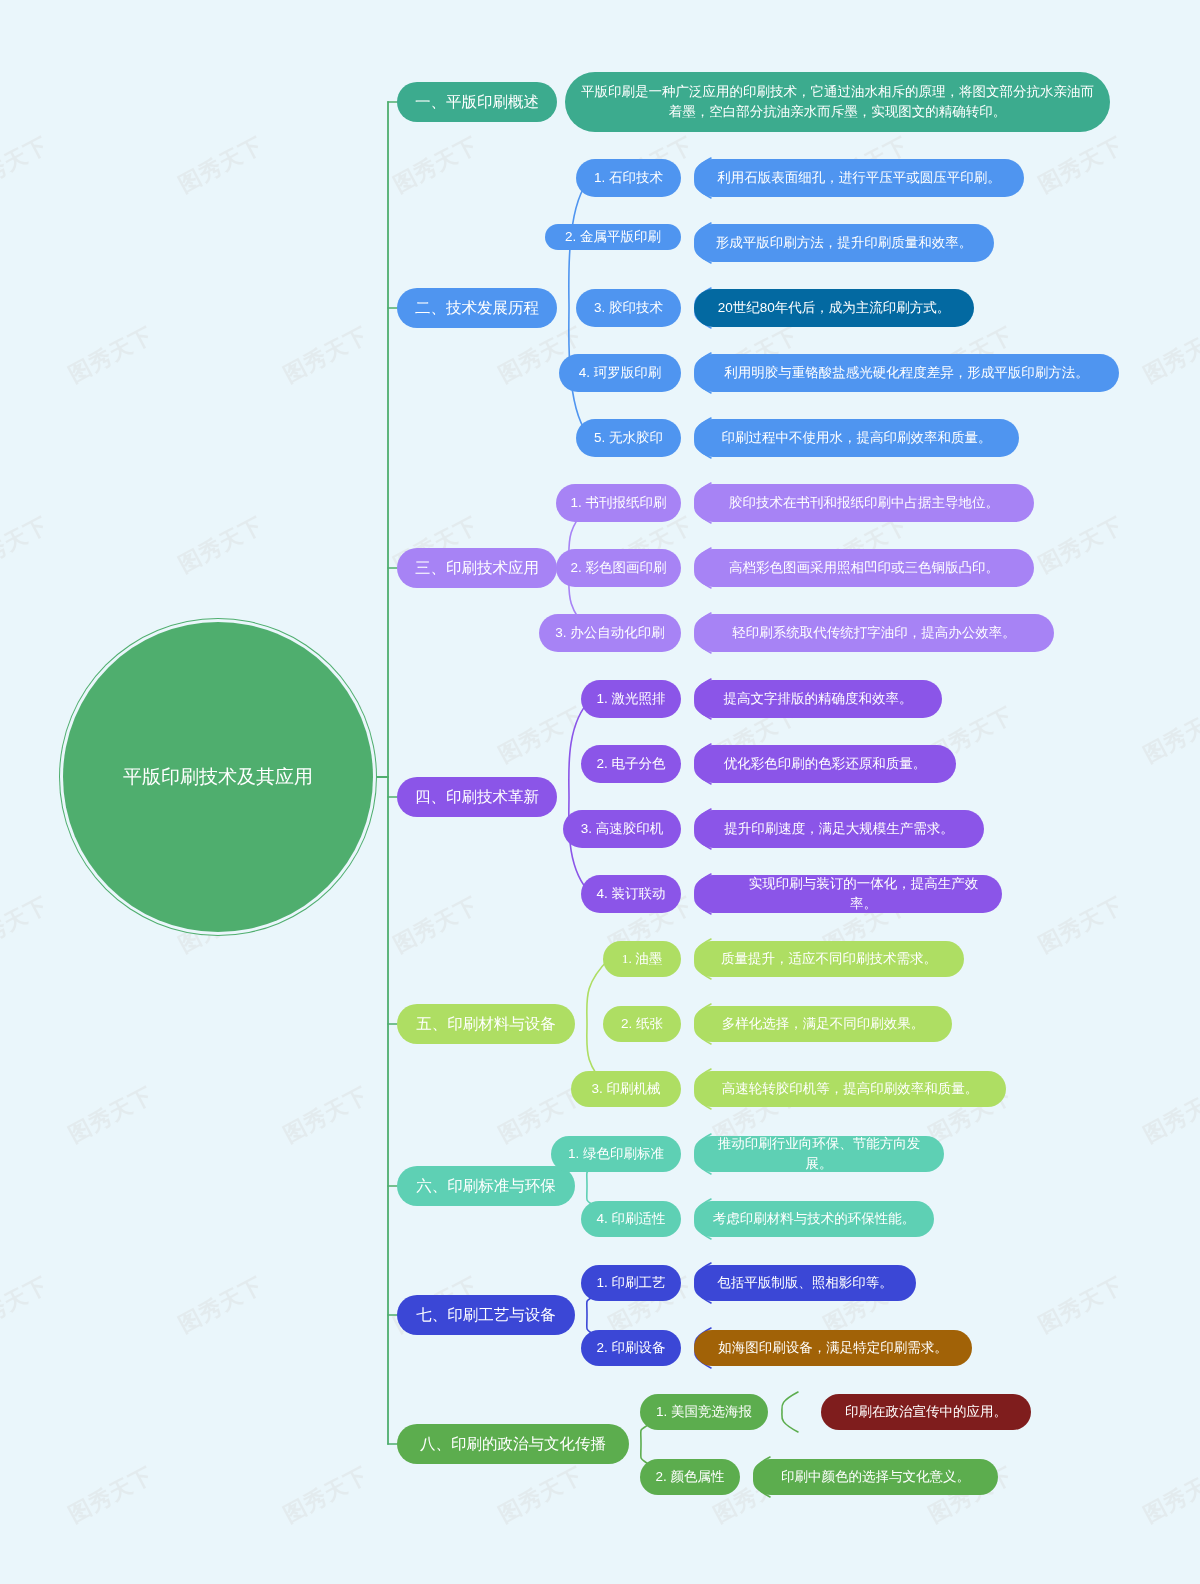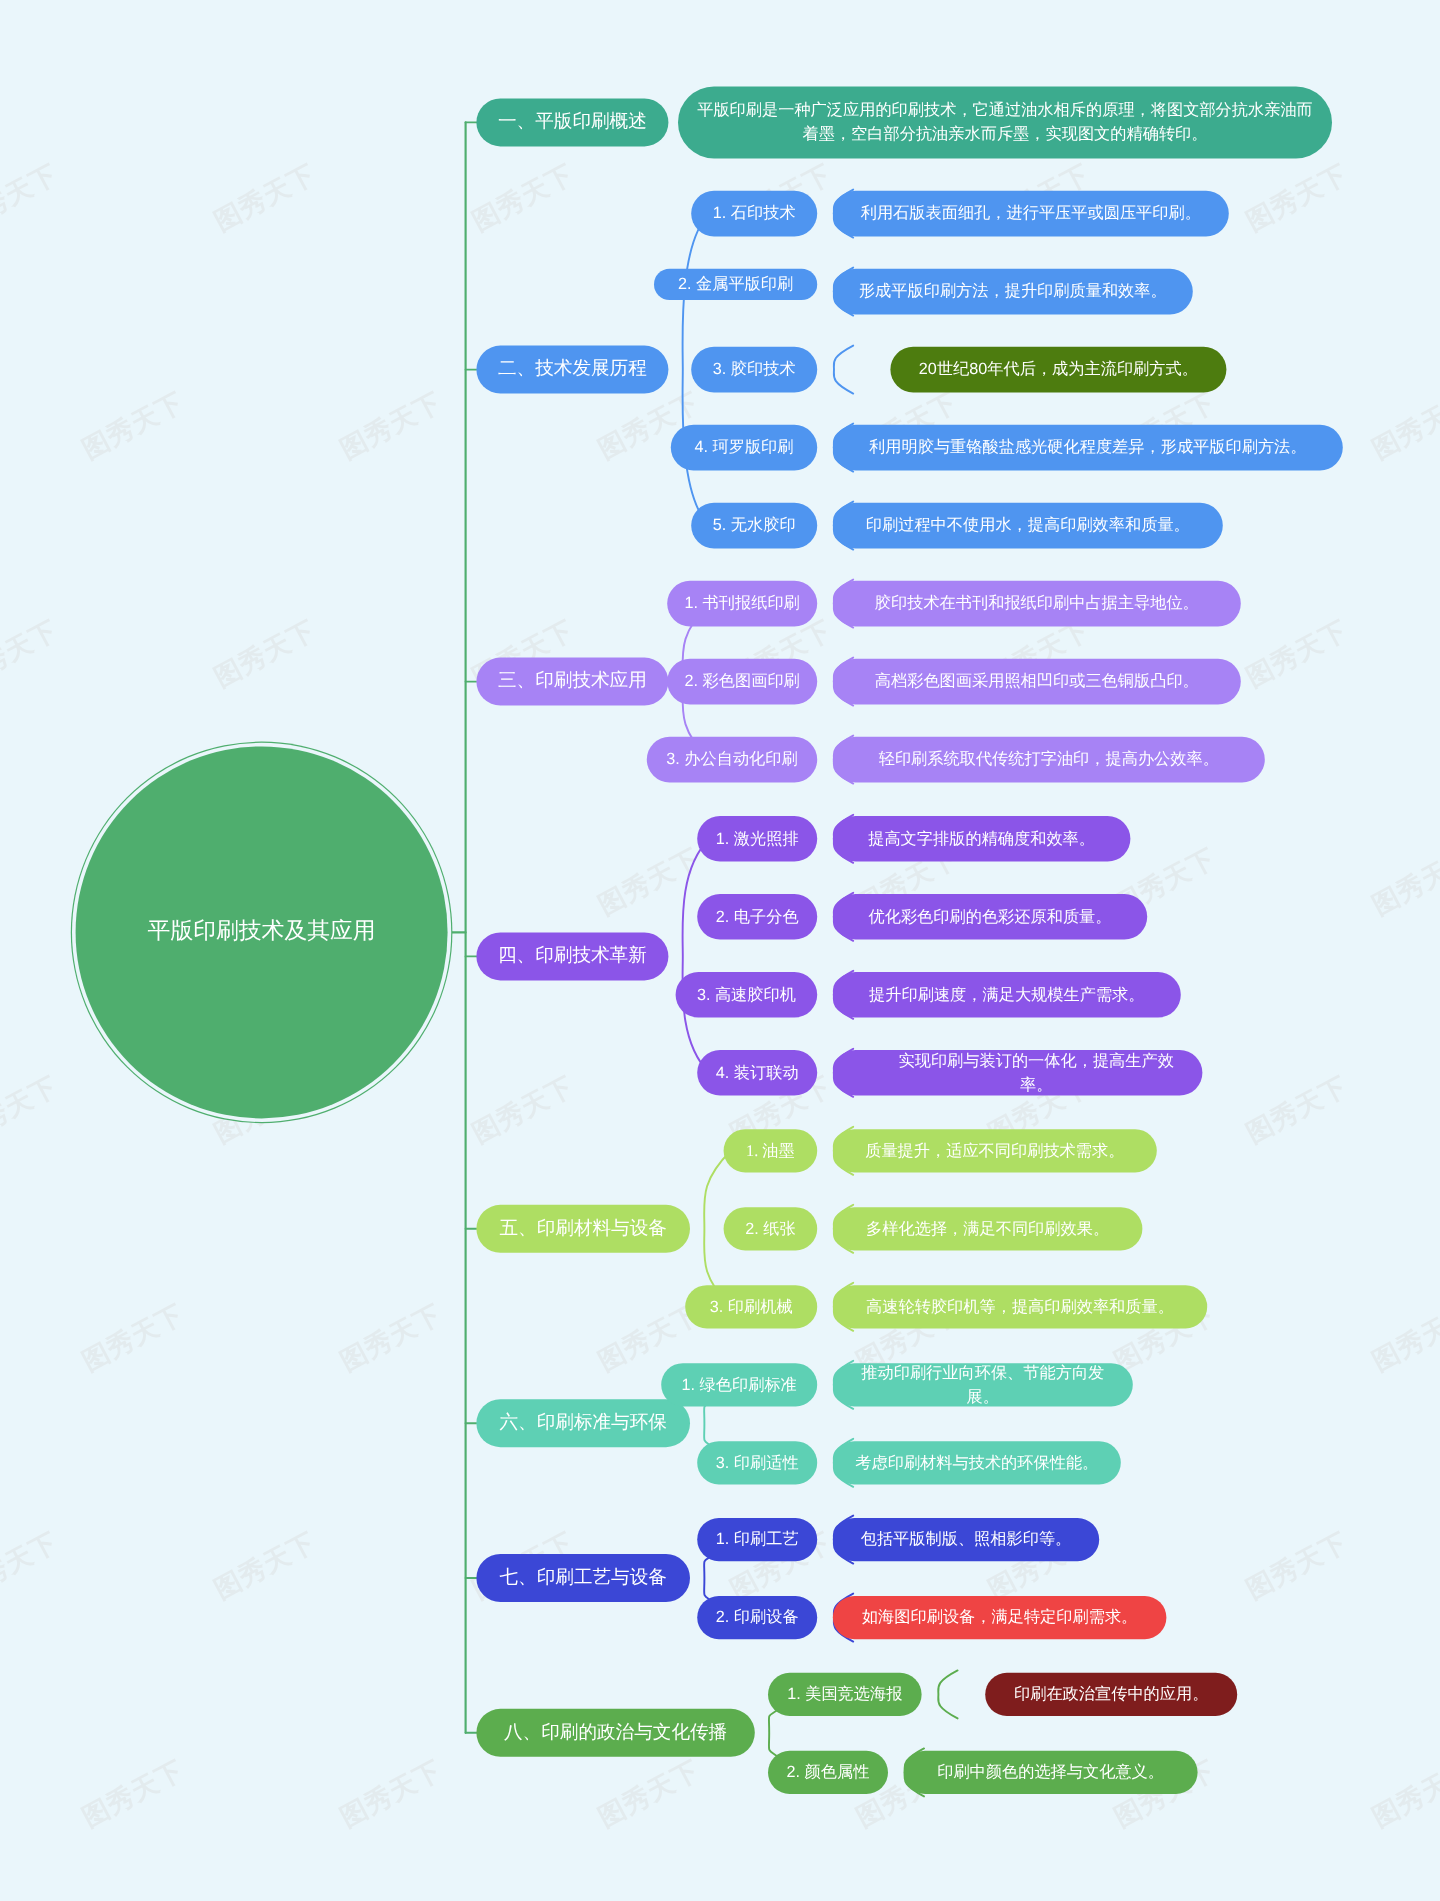--- a/index.html
+++ b/index.html
@@ -170,21 +170,21 @@
       </div>
       <div class="node lvl2" style="left: 545px; top: 224px; width: 136px; height: 26px; background: rgb(79, 149, 240);">
         <span>2. 金属平版印刷</span>
       </div>
       <div class="node lvl3" style="left: 694px; top: 224px; width: 300px; height: 38px; background: rgb(79, 149, 240);">
         <span>形成平版印刷方法，提升印刷质量和效率。</span>
       </div>
       <div class="node lvl2" style="left: 576px; top: 289px; width: 105px; height: 38px; background: rgb(79, 149, 240);">
         <span>3. 胶印技术</span>
       </div>
-      <div class="node lvl3" style="left: 694px; top: 289px; width: 280px; height: 38px; background: #4d7c0f; margin-left: 48px;">
+      <div class="node lvl3" style="left: 694px; top: 289px; width: 280px; height: 38px; background: #0369a1;">
         <span>20世纪80年代后，成为主流印刷方式。</span>
       </div>
       <div class="node lvl2" style="left: 559px; top: 354px; width: 122px; height: 38px; background: rgb(79, 149, 240);">
         <span>4. 珂罗版印刷</span>
       </div>
       <div class="node lvl3" style="left: 694px; top: 354px; width: 425px; height: 38px; background: rgb(79, 149, 240);">
         <span>利用明胶与重铬酸盐感光硬化程度差异，形成平版印刷方法。</span>
       </div>
       <div class="node lvl2" style="left: 576px; top: 419px; width: 105px; height: 38px; background: rgb(79, 149, 240);">
         <span>5. 无水胶印</span>
@@ -264,38 +264,38 @@
       <div class="node lvl1" style="left: 397px; top: 1166px; width: 178px; height: 40px; background: rgb(94, 208, 180);">
         <span>六、印刷标准与环保</span>
       </div>
       <div class="node lvl2" style="left: 551px; top: 1136px; width: 130px; height: 36px; background: rgb(94, 208, 180);">
         <span>1. 绿色印刷标准</span>
       </div>
       <div class="node lvl3" style="left: 694px; top: 1136px; width: 250px; height: 36px; background: rgb(94, 208, 180);">
         <span>推动印刷行业向环保、节能方向发展。</span>
       </div>
       <div class="node lvl2" style="left: 581px; top: 1201px; width: 100px; height: 36px; background: rgb(94, 208, 180);">
-        <span>3. 印刷适性</span>
+        <span>4. 印刷适性</span>
       </div>
       <div class="node lvl3" style="left: 694px; top: 1201px; width: 240px; height: 36px; background: rgb(94, 208, 180);">
         <span>考虑印刷材料与技术的环保性能。</span>
       </div>
       <div class="node lvl1" style="left: 397px; top: 1295px; width: 178px; height: 40px; background: rgb(59, 71, 214);">
         <span>七、印刷工艺与设备</span>
       </div>
       <div class="node lvl2" style="left: 581px; top: 1265px; width: 100px; height: 36px; background: rgb(59, 71, 214); align-items: center;">
         <span>1. 印刷工艺</span>
       </div>
       <div class="node lvl3" style="left: 694px; top: 1265px; width: 222px; height: 36px; background: rgb(59, 71, 214);">
         <span>包括平版制版、照相影印等。</span>
       </div>
       <div class="node lvl2" style="left: 581px; top: 1330px; width: 100px; height: 36px; background: rgb(59, 71, 214);">
         <span>2. 印刷设备</span>
       </div>
-      <div class="node lvl3" style="left: 694px; top: 1330px; width: 278px; height: 36px; background: #ef4444;">
+      <div class="node lvl3" style="left: 694px; top: 1330px; width: 278px; height: 36px; background: #a16207;">
         <span>如海图印刷设备，满足特定印刷需求。</span>
       </div>
       <div class="node lvl1" style="left: 397px; top: 1424px; width: 232px; height: 40px; background: rgb(92, 173, 78);">
         <span>八、印刷的政治与文化传播</span>
       </div>
       <div class="node lvl2" style="left: 640px; top: 1394px; width: 128px; height: 36px; background: rgb(92, 173, 78);">
         <span>1. 美国竞选海报</span>
       </div>
       <div class="node lvl3" style="left: 821px; top: 1394px; width: 210px; height: 36px; background: #7f1d1d;">
         <span>印刷在政治宣传中的应用。</span>

